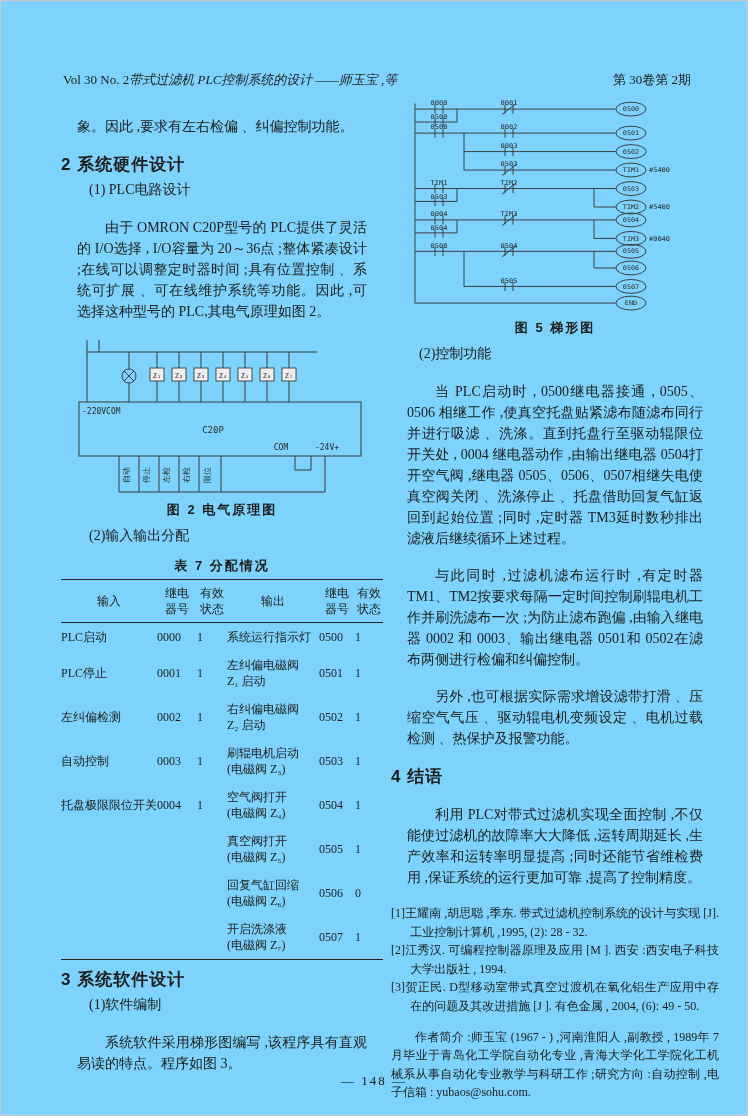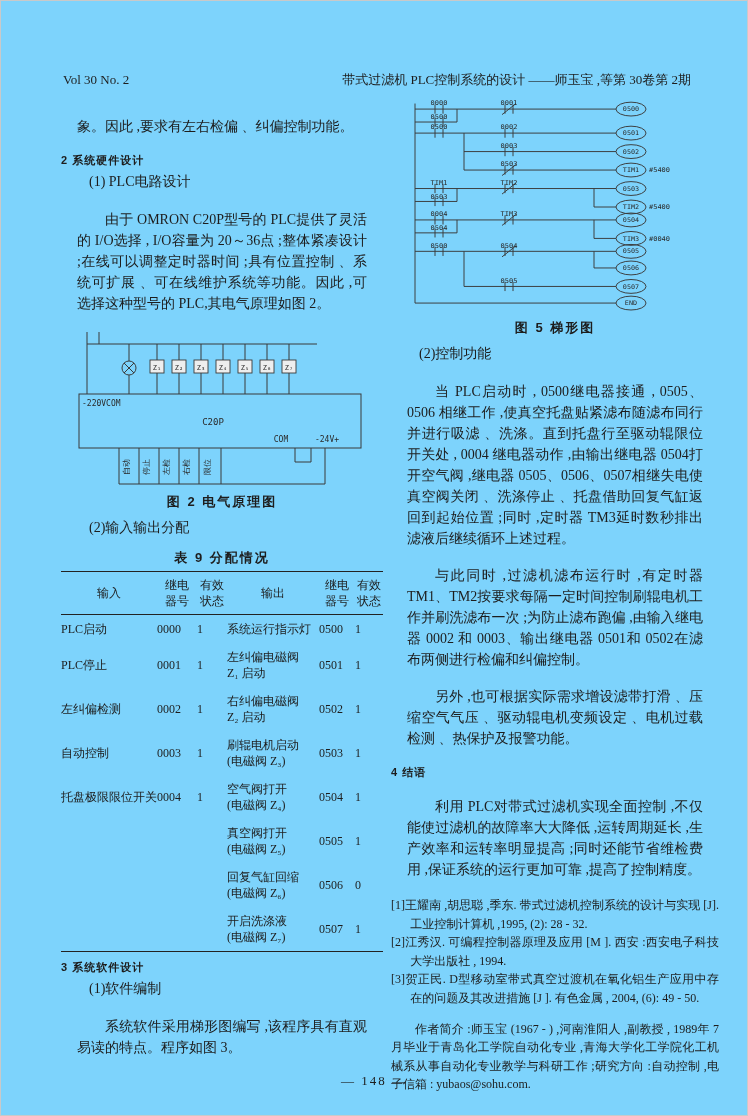--- a/index.html
+++ b/index.html
@@ -1,26 +1,26 @@
 <!DOCTYPE html>
 <html><head>
 <meta charset="utf-8">
 <style>
   html,body{margin:0;padding:0;background:#ffffff;}
   .page{position:relative;width:748px;height:1116px;background:#7dd3fc;border:1px solid #c9c9c9;
         box-sizing:border-box;font-family:"Liberation Serif","DejaVu Serif",serif;color:#1d1d1d;overflow:hidden;}
   .header{position:absolute;top:70px;left:62px;width:628px;display:flex;align-items:baseline;font-size:13px;}
   .header .h-left{white-space:nowrap;}
-  .header .h-center{flex:1;text-align:right;white-space:nowrap;}
+  .header .h-center{flex:1;text-align:left;white-space:nowrap;font-style:italic;}
   .header .h-right{white-space:nowrap;}
   .col-left{position:absolute;top:99px;left:60px;width:322px;}
   .col-right{position:absolute;top:97px;left:390px;width:328px;}
   p.body{font-size:14px;line-height:21px;margin:16px;text-align:justify;}
   .indent{text-indent:2em;}
-  .sec-h{font-family:"Liberation Sans","DejaVu Sans",sans-serif;font-weight:bold;font-size:11px;
+  .sec-h{font-family:"Liberation Sans","DejaVu Sans",sans-serif;font-weight:bold;font-size:17px;
          margin:3px 0 3px 0;letter-spacing:1px;}
   .sub-h{font-size:14px;line-height:22px;margin:0;text-indent:2em;}
   .fig-caption{text-align:center;font-family:"Liberation Sans","DejaVu Sans",sans-serif;font-weight:bold;
                font-size:13px;margin:3px 0 6px 0;letter-spacing:2px;}
   .figure2-wrap{margin:6px 0 0 0;text-align:center;}
   .figure3-wrap{margin:0 0 6px 0;text-align:center;}
   svg{display:block;margin:0 auto;}
   svg text{font-family:"DejaVu Sans Mono","Liberation Mono",monospace;fill:#2a2a2a;}
   svg .cjk{font-family:"Liberation Serif","DejaVu Serif",serif;}
   .paper-table{width:100%;border-collapse:collapse;font-size:12px;line-height:16px;margin-top:4px;
@@ -120,21 +120,21 @@
           <text transform="rotate(-90 98 137)" x="98" y="137">左检</text>
           <text transform="rotate(-90 118 137)" x="118" y="137">右检</text>
           <text transform="rotate(-90 139 137)" x="139" y="137">限位</text>
         </g>
       </svg>
       <div class="fig-caption">图 2   电气原理图</div>
     </div>
 
     <p class="sub-h">(2)输入输出分配</p>
 
-    <div class="tbl-caption">表 9   分配情况</div>
+    <div class="tbl-caption">表 7   分配情况</div>
     <table class="paper-table">
       <colgroup>
           <col style="width:96px">
           <col style="width:40px">
           <col style="width:30px">
           <col style="width:92px">
           <col style="width:36px">
           <col style="width:28px">
         </colgroup>
       <thead>

